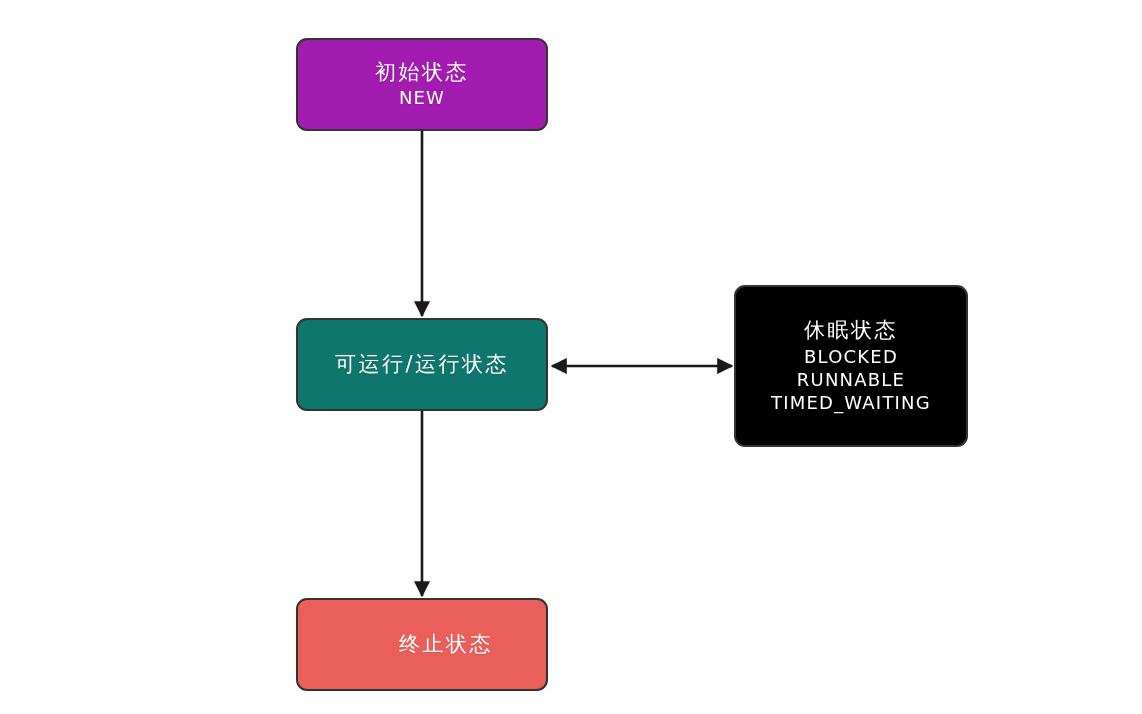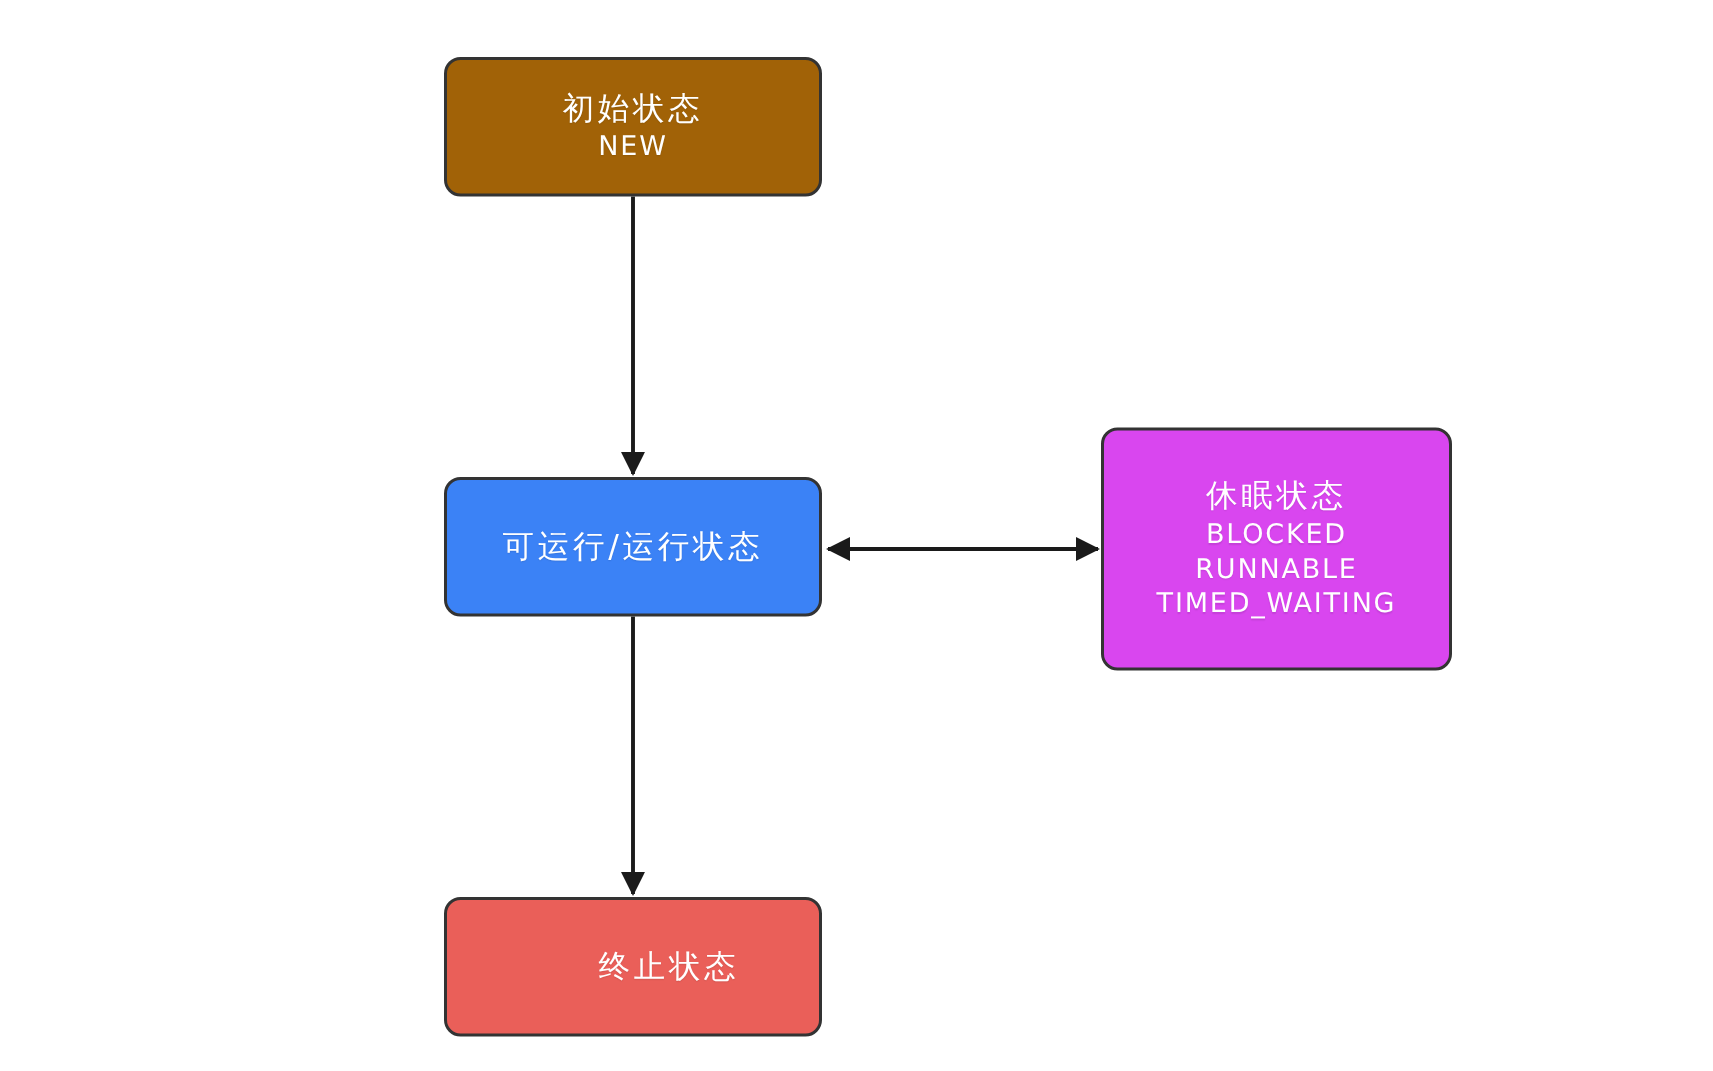--- a/index.html
+++ b/index.html
@@ -76,30 +76,30 @@
       </marker>
     </defs>
 
     <line x1="422" y1="131" x2="422" y2="316" stroke="#1a1a1a" stroke-width="2.6" marker-end="url(#arrow-end)"></line>
 
     <line x1="552" y1="366" x2="732" y2="366" stroke="#1a1a1a" stroke-width="2.6" marker-start="url(#arrow-start)" marker-end="url(#arrow-end)"></line>
 
     <line x1="422" y1="411" x2="422" y2="596" stroke="#1a1a1a" stroke-width="2.6" marker-end="url(#arrow-end)"></line>
   </svg>
 
-  <div class="node node-new" style="background: #a16207;">
+  <div class="node node-new" style="background: #a21caf;">
     <div class="cn">初始状态</div>
     <div class="en">NEW</div>
   </div>
 
-  <div class="node node-runnable" style="background: #3b82f6;">
+  <div class="node node-runnable" style="background: #0f766e;">
     <div class="cn">可运行/运行状态</div>
   </div>
 
-  <div class="node node-sleeping" style="background: #d946ef;">
+  <div class="node node-sleeping" style="background: #000000;">
     <div class="cn">休眠状态</div>
     <div class="en">BLOCKED</div>
     <div class="en">RUNNABLE</div>
     <div class="en">TIMED_WAITING</div>
   </div>
 
   <div class="node node-terminated" style="background: rgb(234, 95, 89); padding-left: 48px;">
     <div class="cn">终止状态</div>
   </div>
 

